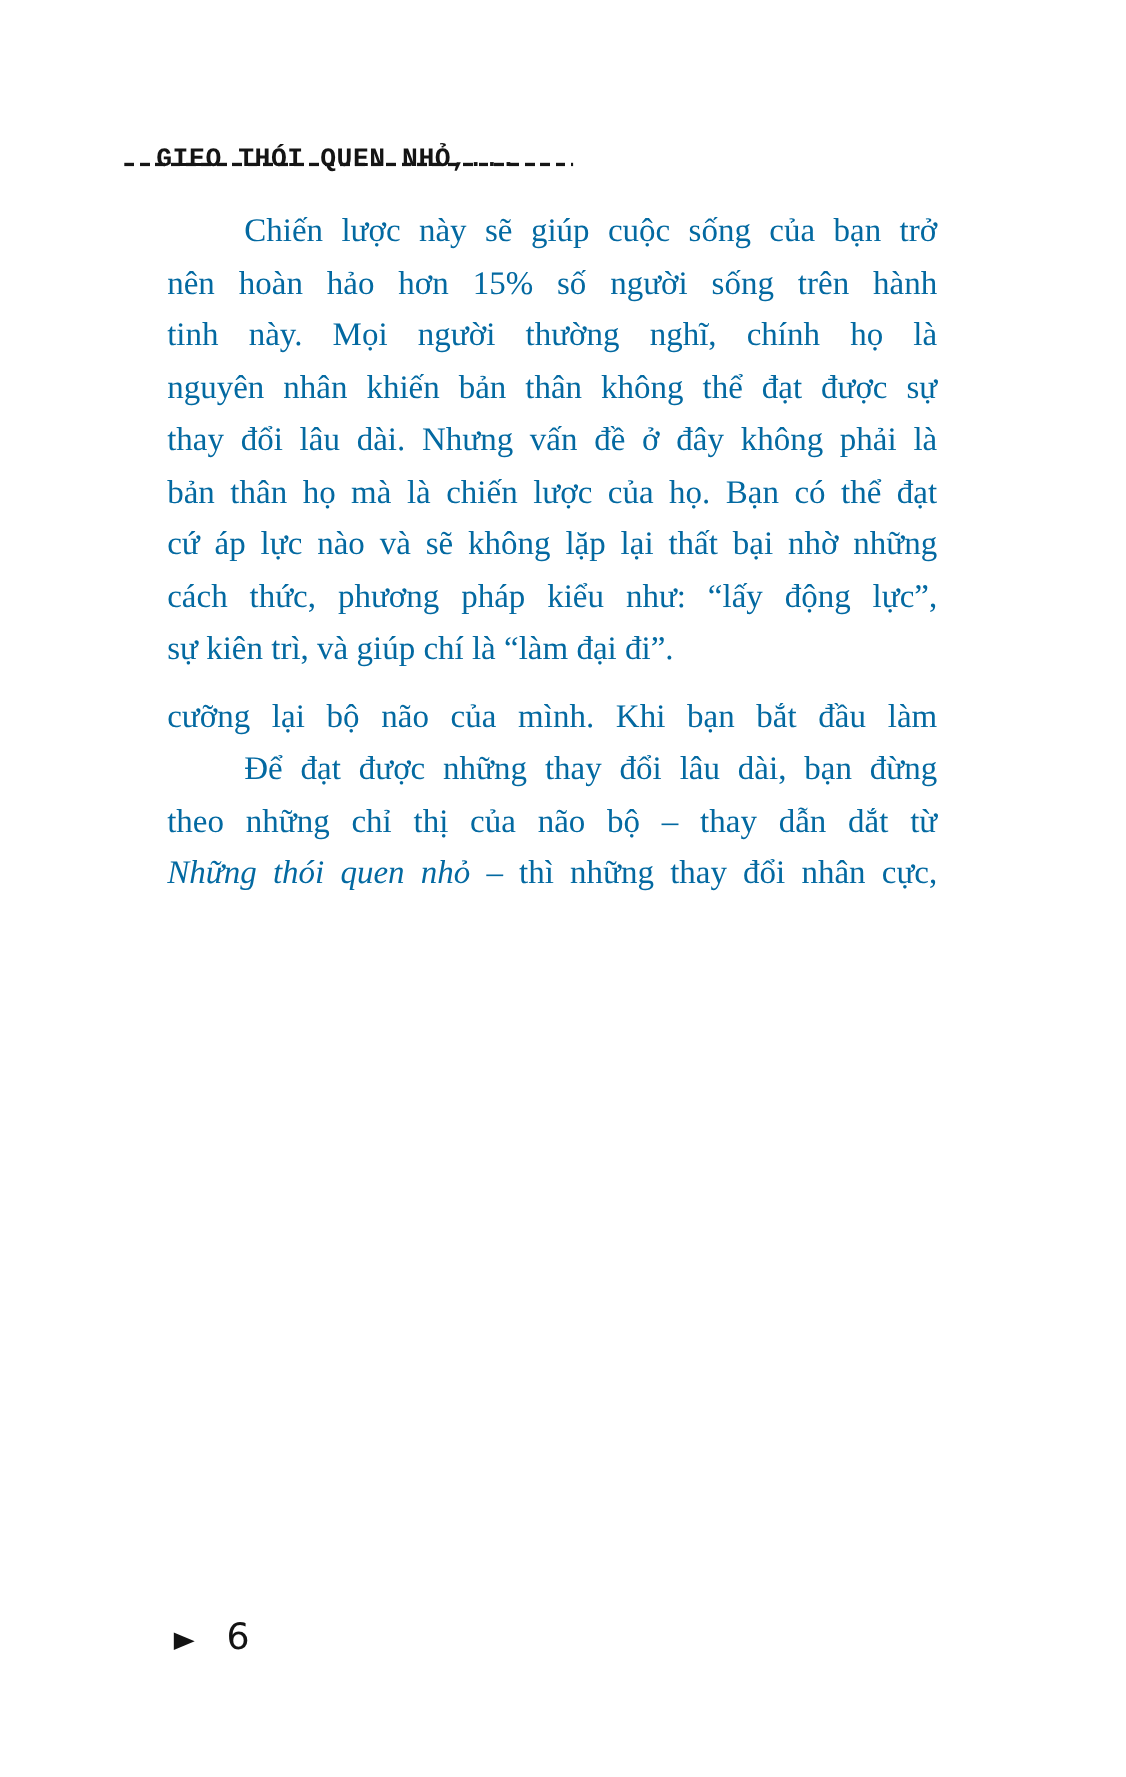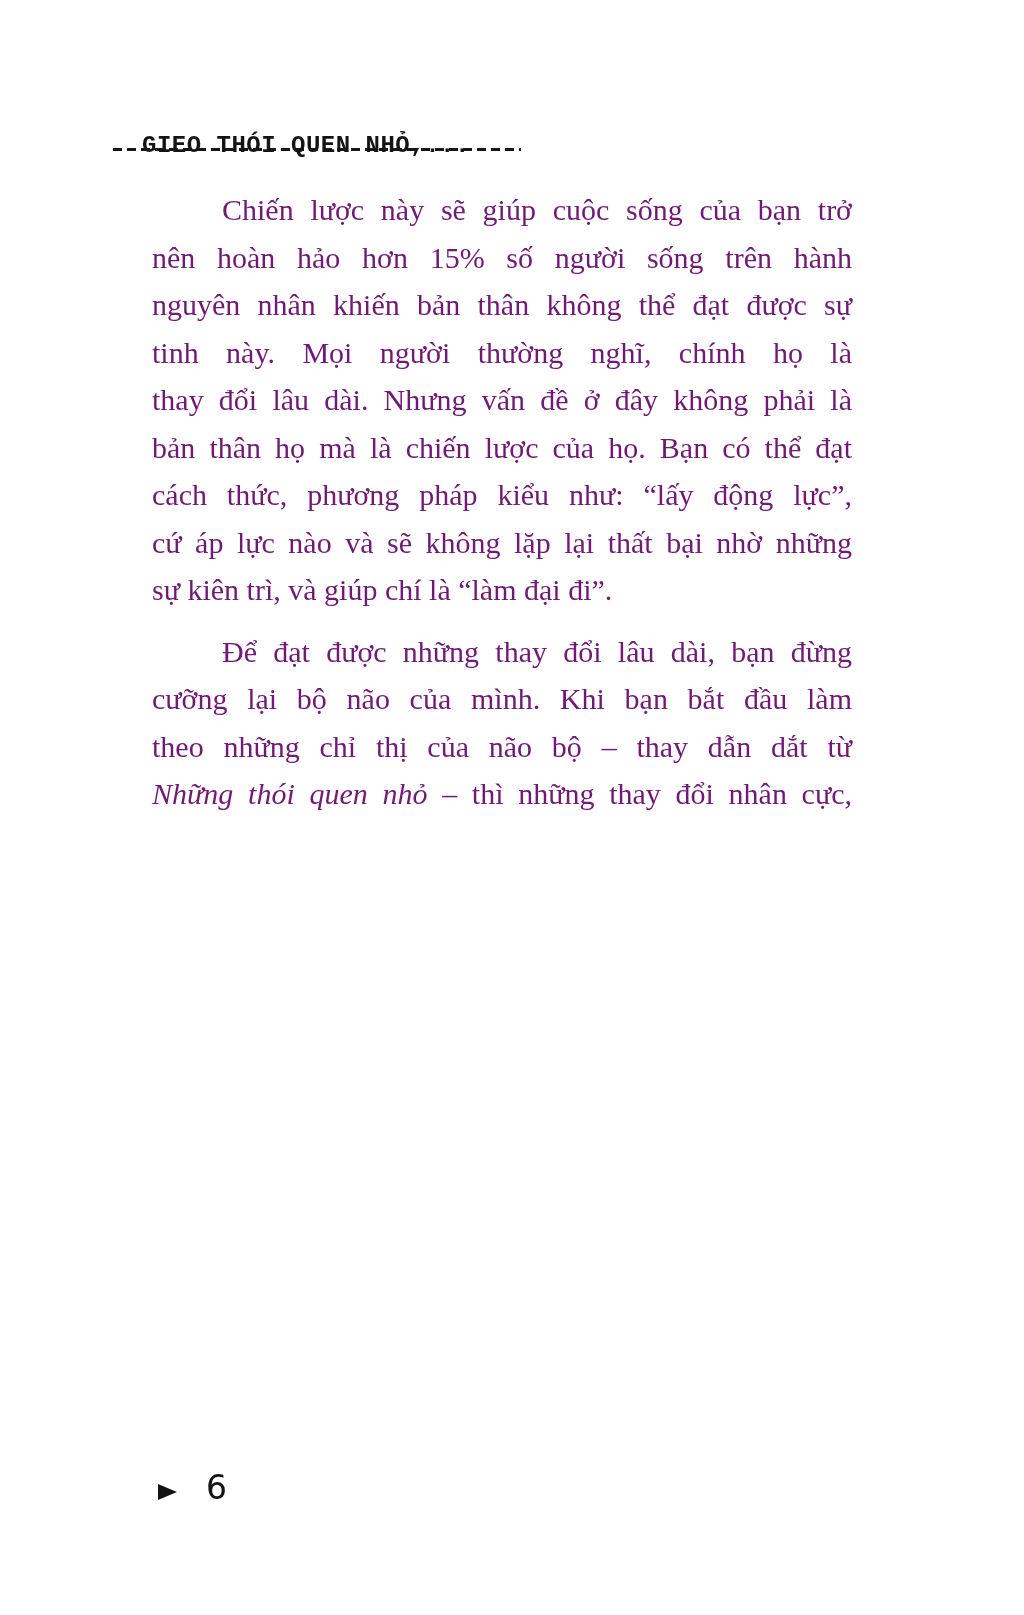--- a/index.html
+++ b/index.html
@@ -39,21 +39,21 @@
 
   
   .body-text {
     position: absolute;
     left: 152px;
     top: 186px;
     width: 700px;
     font-family: "Liberation Serif", "DejaVu Serif", serif;
     font-size: 30px;
     line-height: 47.5px;
-    color: #701a75;
+    color: #0369a1;
   }
   .para + .para { margin-top: 14px; }
   .line {
     text-align: justify;
     text-align-last: justify;
   }
   .line.last { text-align-last: left; }
   .line.indent { text-indent: 70px; }
   .seg-italic { font-style: italic; }
 
@@ -83,31 +83,31 @@
 <div class="page">
 
   <div class="running-title">GIEO THÓI QUEN NHỎ,...</div>
 
   <div class="dashed-divider"></div>
 
   <main class="body-text">
       <div class="para">
         <div class="line indent"><span>Chiến lược này sẽ giúp cuộc sống của bạn trở</span></div>
         <div class="line"><span>nên hoàn hảo hơn 15% số người sống trên hành</span></div>
+        <div class="line"><span>tinh này. Mọi người thường nghĩ, chính họ là</span></div>
         <div class="line"><span>nguyên nhân khiến bản thân không thể đạt được sự</span></div>
-        <div class="line"><span>tinh này. Mọi người thường nghĩ, chính họ là</span></div>
         <div class="line"><span>thay đổi lâu dài. Nhưng vấn đề ở đây không phải là</span></div>
         <div class="line"><span>bản thân họ mà là chiến lược của họ. Bạn có thể đạt</span></div>
+        <div class="line"><span>cứ áp lực nào và sẽ không lặp lại thất bại nhờ những</span></div>
         <div class="line"><span>cách thức, phương pháp kiểu như: “lấy động lực”,</span></div>
-        <div class="line"><span>cứ áp lực nào và sẽ không lặp lại thất bại nhờ những</span></div>
         <div class="line last"><span>sự kiên trì, và giúp chí là “làm đại đi”.</span></div>
       </div>
       <div class="para">
+        <div class="line"><span>cưỡng lại bộ não của mình. Khi bạn bắt đầu làm</span></div>
         <div class="line indent"><span>Để đạt được những thay đổi lâu dài, bạn đừng</span></div>
-        <div class="line"><span>cưỡng lại bộ não của mình. Khi bạn bắt đầu làm</span></div>
         <div class="line"><span>theo những chỉ thị của não bộ – thay dẫn dắt từ</span></div>
         <div class="line"><span class="seg-italic">Những thói quen nhỏ</span><span> – thì những thay đổi nhân cực,</span></div>
       </div>
     </main>
 
   <span class="footer-triangle"></span>
 
   <span class="page-number">6</span>
 
 </div>

